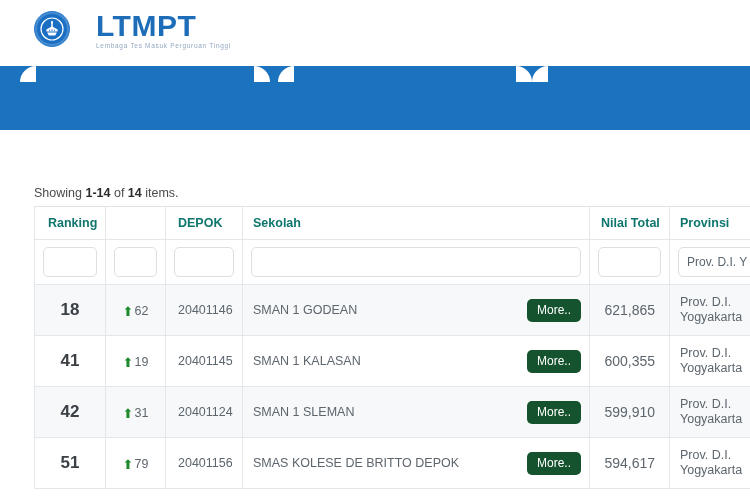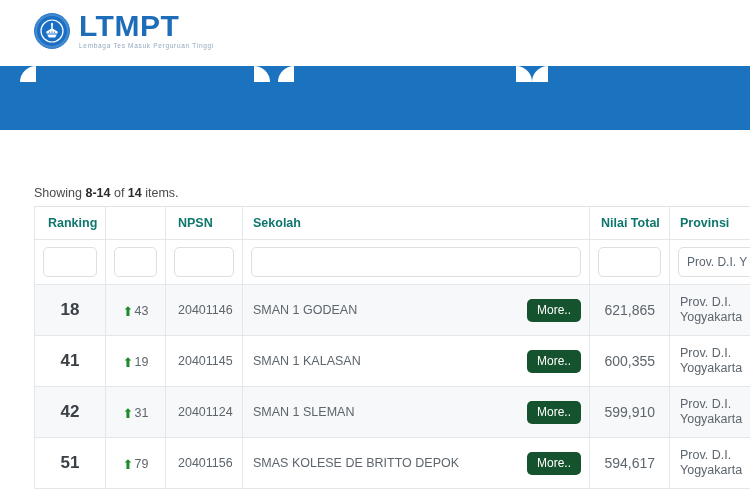--- a/index.html
+++ b/index.html
@@ -12,21 +12,21 @@
     position:relative;
   }
 
   
   .header {
     position:absolute; left:0; top:0; width:750px; height:60px;
     background:#ffffff;
     display:flex; align-items:center;
     padding-left:34px;
   }
-  .logo-wrap { display:flex; align-items:flex-end; gap:9px; }
+  .logo-wrap { display:flex; align-items:flex-start; gap:26px; }
   .logo-badge {
     width:36px; height:36px; border-radius:50%;
     background:#1a6fc4;
     border:1.5px solid #2e7fd0;
     display:flex; align-items:center; justify-content:center;
     flex:0 0 auto;
     box-shadow:inset 0 0 0 2px #ffffff33;
   }
   .logo-badge svg { display:block; }
   .logo-text { line-height:1; }
@@ -222,36 +222,36 @@
   <div class="tab" style="left:548px; width:226px;"></div>
   <div class="tab-corner left" style="left:20px;"></div>
   <div class="tab-corner right" style="left:254px;"></div>
   <div class="tab-corner left" style="left:278px;"></div>
   <div class="tab-corner right" style="left:516px;"></div>
   <div class="tab-corner left" style="left:532px;"></div>
 </div>
 
 <div class="content">
 
-  <div class="showing"><span>Showing </span><b>8-14</b><span> of </span><b>14</b><span> items.</span></div>
+  <div class="showing"><span>Showing </span><b>1-14</b><span> of </span><b>14</b><span> items.</span></div>
 
   <table class="grid">
     <colgroup>
       <col style="width:71px">
       <col style="width:60px">
       <col style="width:77px">
       <col style="width:347px">
       <col style="width:80px">
       <col style="width:105px">
     </colgroup>
     <thead>
       <tr>
         <th class="c-rank">Ranking</th>
         <th class="c-delta"></th>
-        <th class="c-npsn">NPSN</th>
+        <th class="c-npsn">DEPOK</th>
         <th class="c-sek">Sekolah</th>
         <th class="c-nilai">Nilai Total</th>
         <th class="c-prov">Provinsi</th>
       </tr>
       <tr class="filters">
         <td>
           <div class="filter-box"></div>
         </td>
         <td>
           <div class="filter-box"></div>
@@ -267,21 +267,21 @@
         </td>
         <td>
           <div class="filter-box">Prov. D.I. Y</div>
         </td>
       </tr>
     </thead>
     <tbody>
 
       <tr class="data-row odd">
         <td class="rank">18</td>
-        <td class="delta"><span class="arrow-up">⬆</span><span>43</span></td>
+        <td class="delta"><span class="arrow-up">⬆</span><span>62</span></td>
         <td class="npsn">20401146</td>
         <td class="sekolah">
           <div class="sek-inner">
             <span class="sek-name">SMAN 1 GODEAN</span>
             <button class="more-btn">More..</button>
           </div>
         </td>
         <td class="nilai">621,865</td>
         <td class="prov">
           <span class="prov-l1">Prov. D.I.</span>

